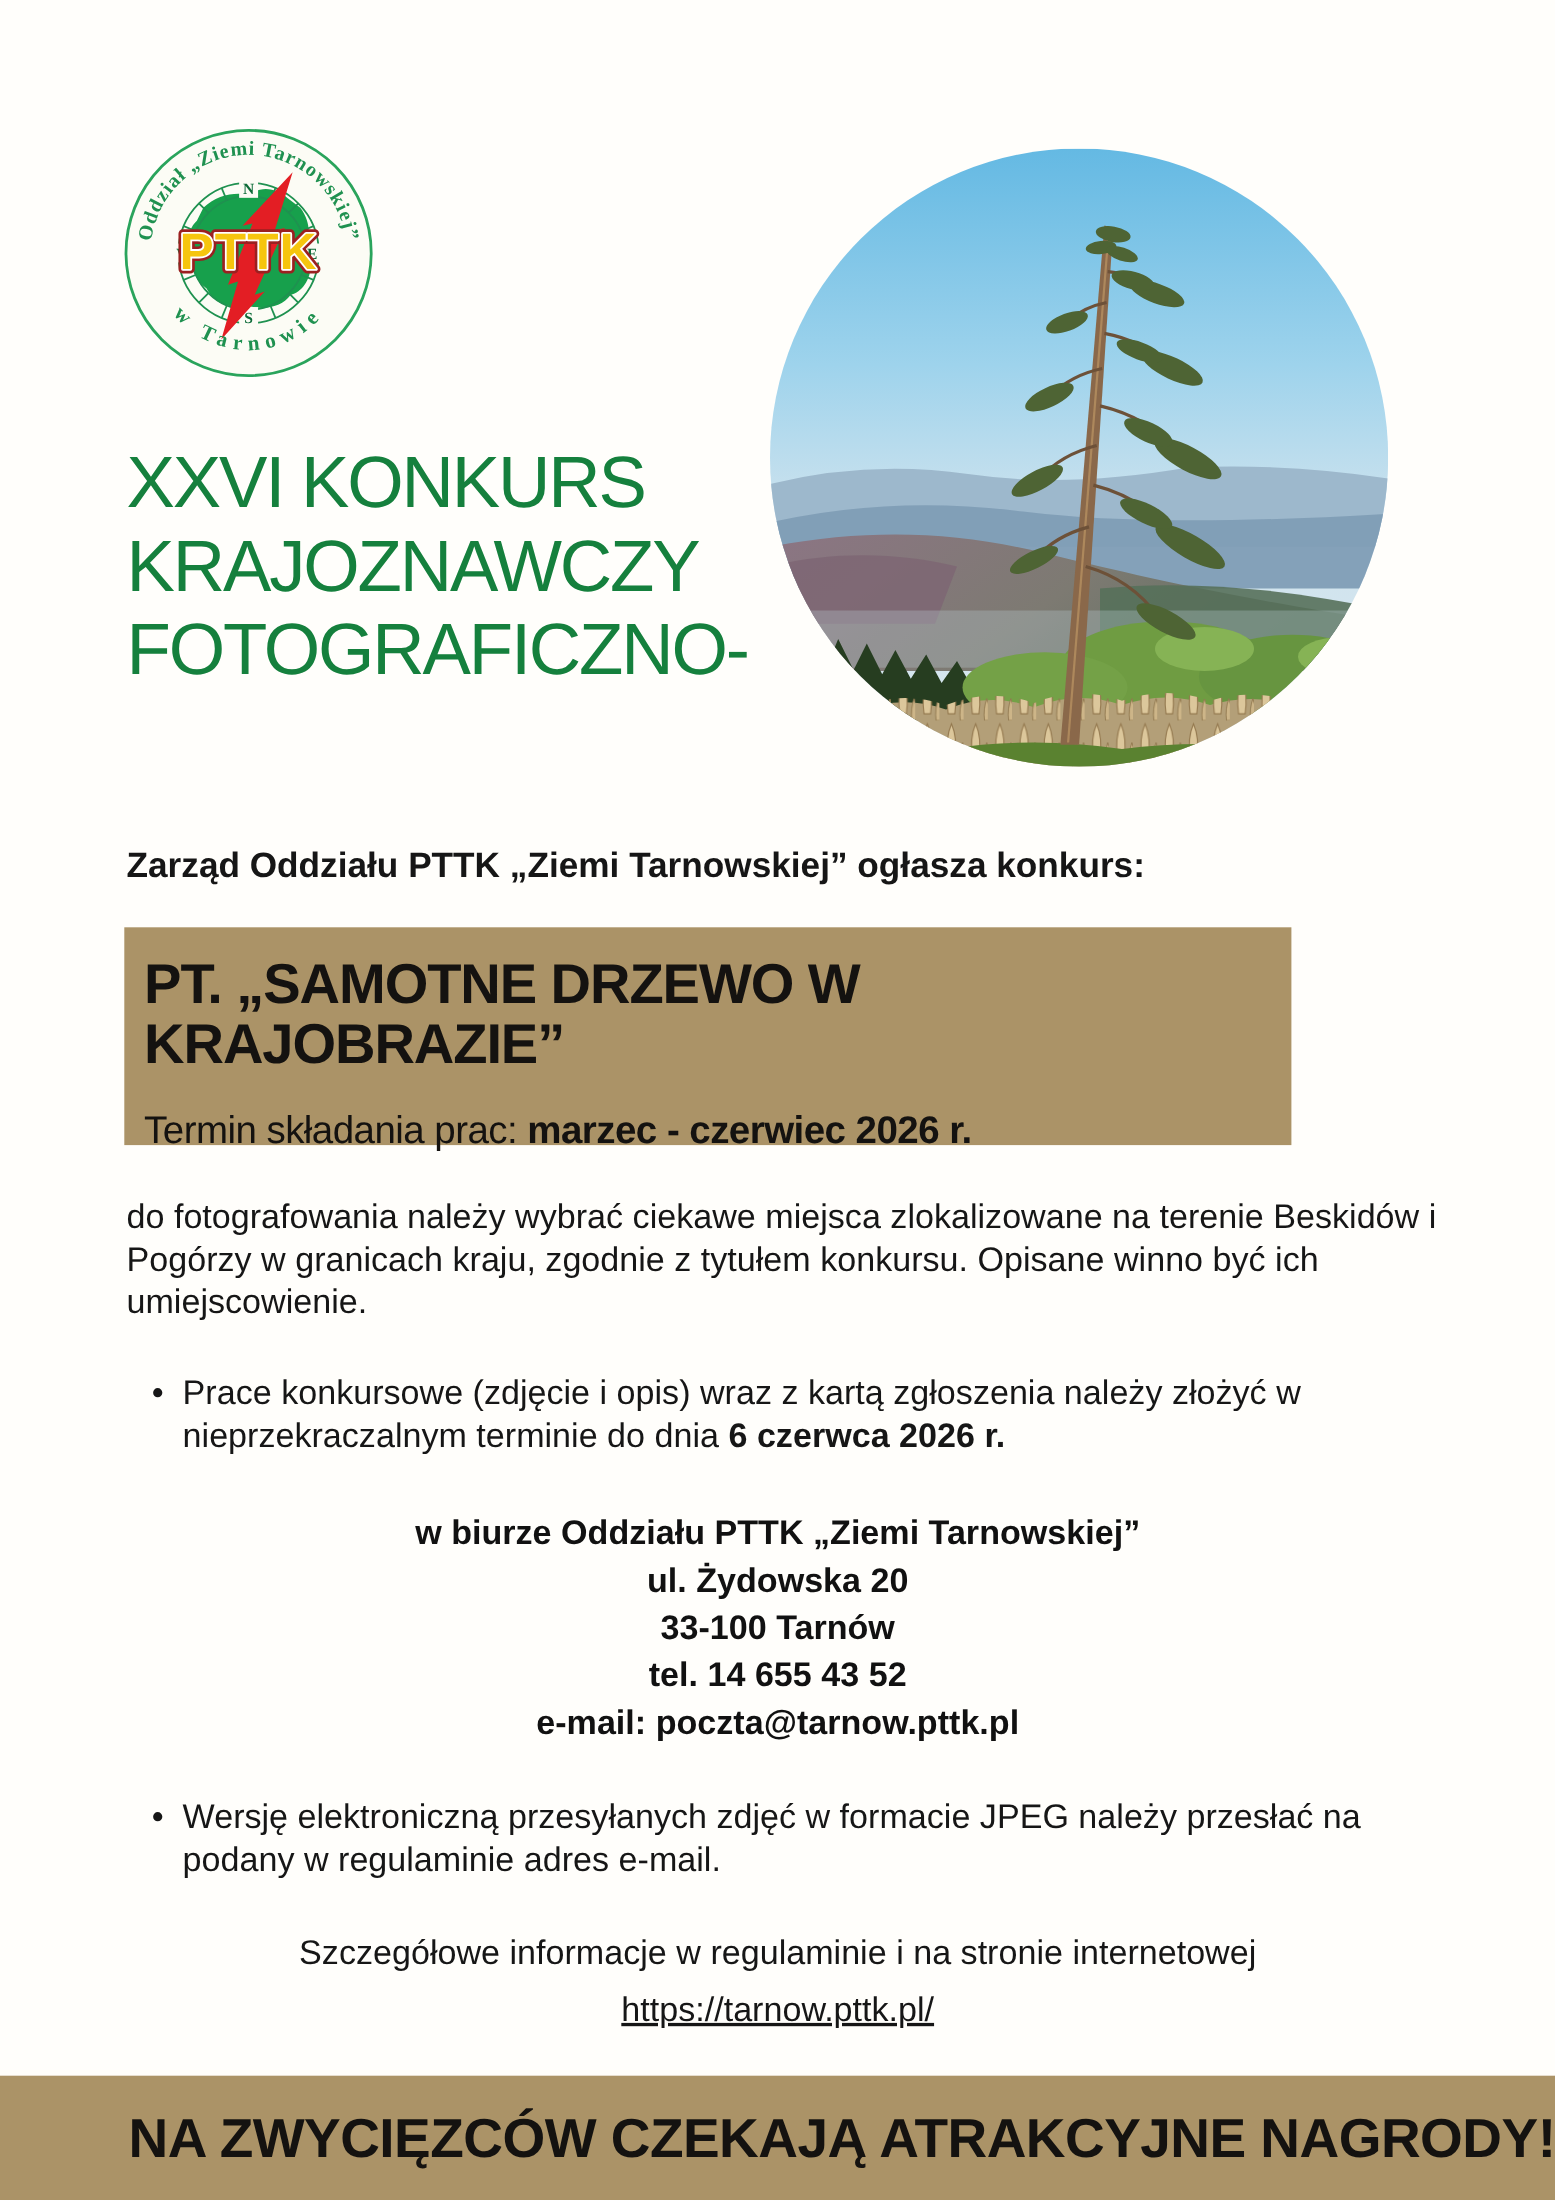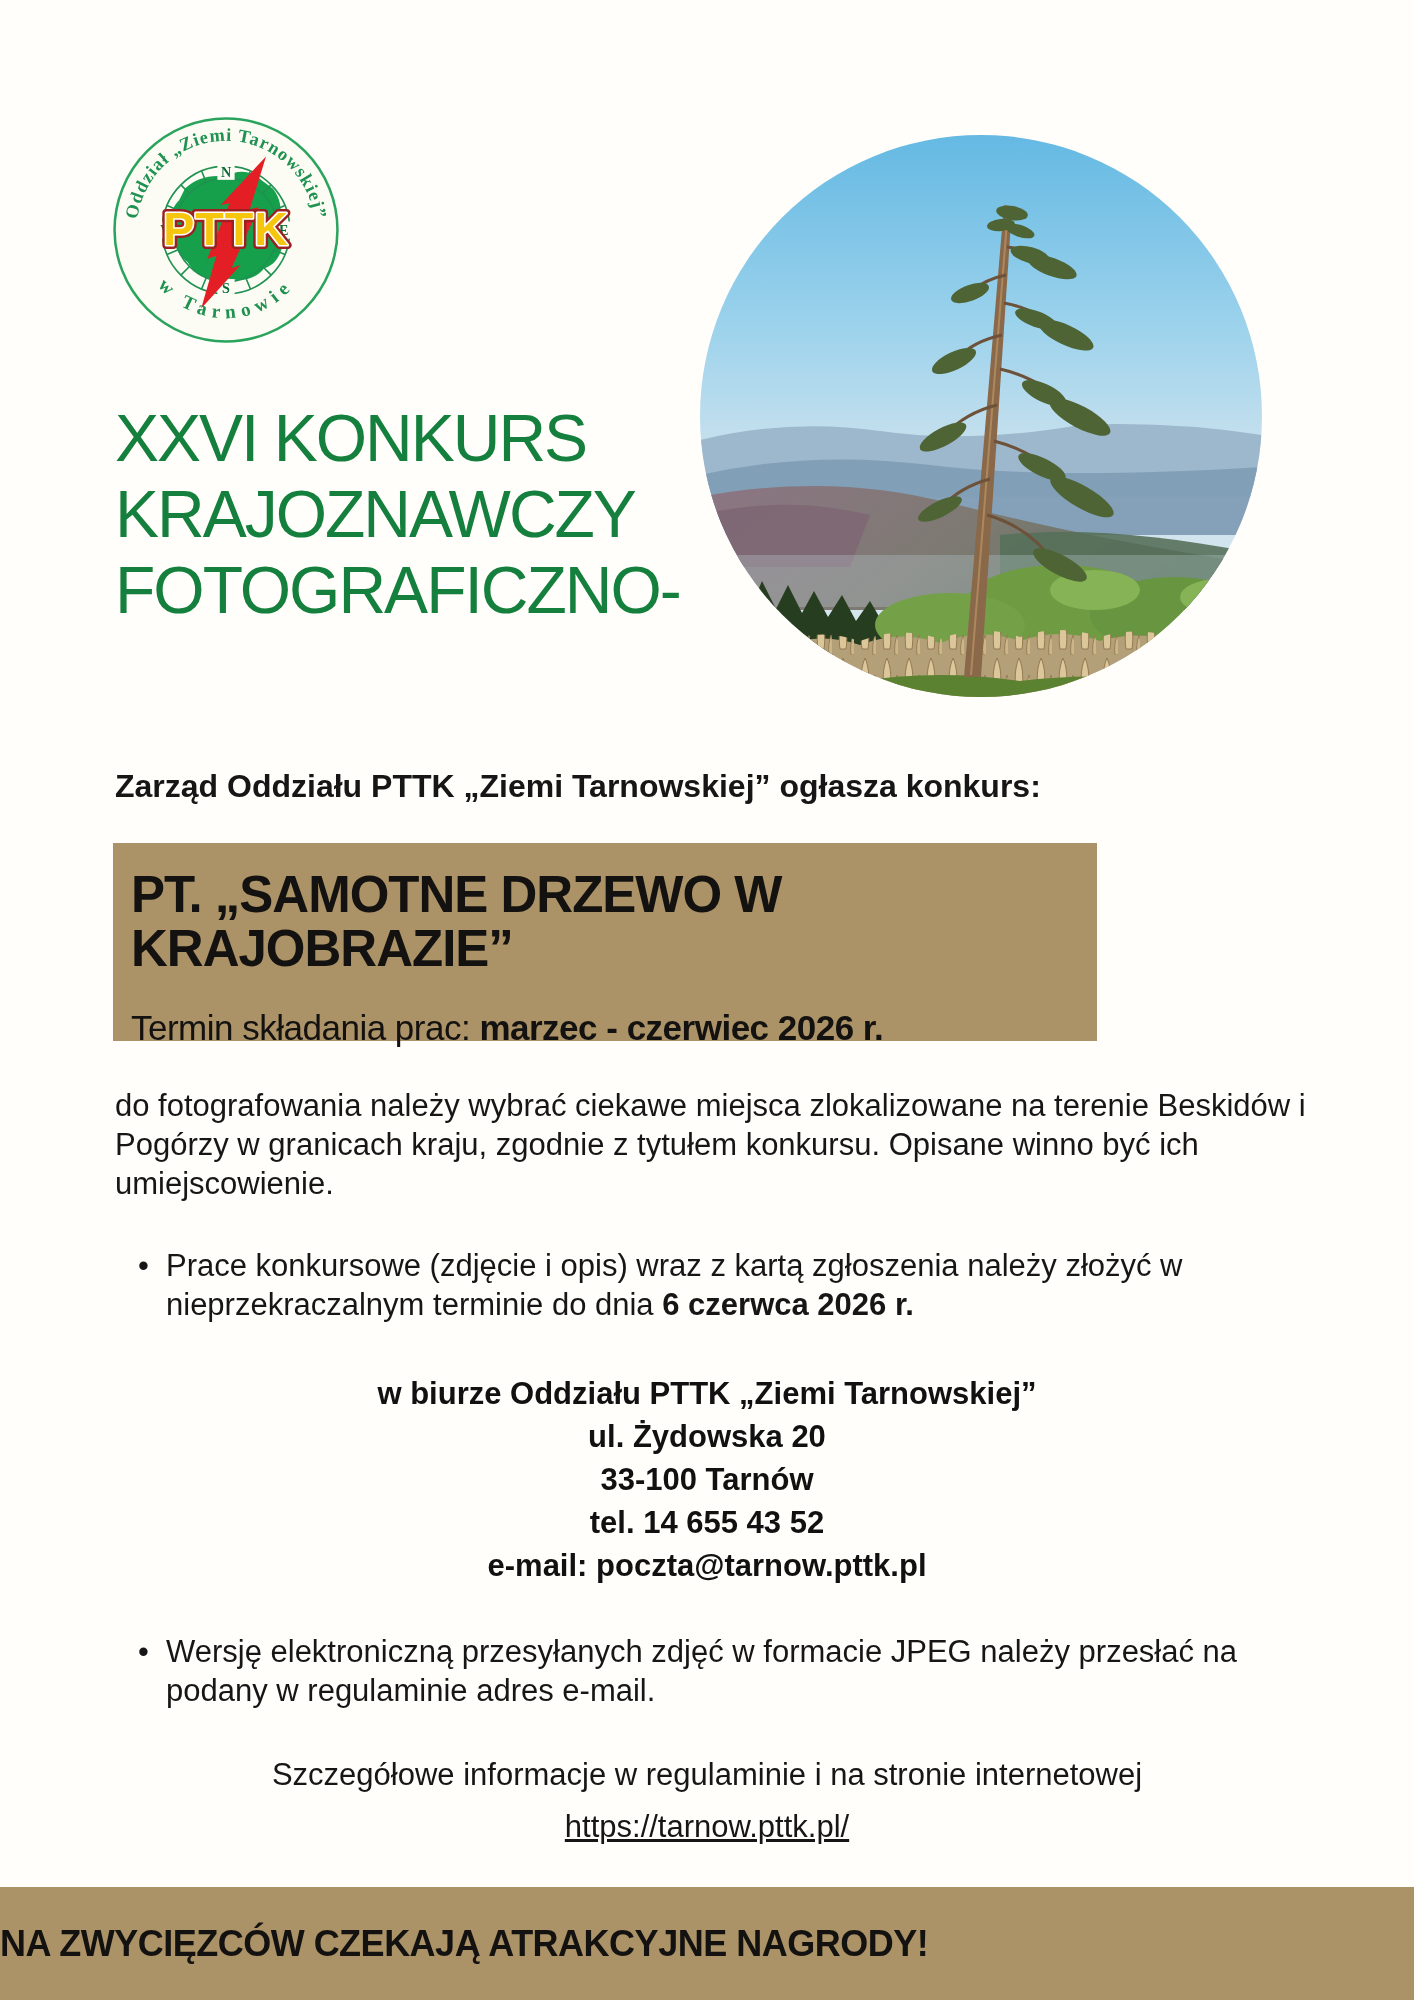--- a/index.html
+++ b/index.html
@@ -15,21 +15,21 @@
   
   .title{
     position:absolute;left:115px;top:400px;width:620px;
     font-weight:normal;font-size:66px;line-height:76px;letter-spacing:-2px;
     color:#15803d;
   }
   
   .intro{position:absolute;left:115px;top:768px;width:1100px;font-size:32px;font-weight:bold;}
   
   .banner{
-    position:absolute;left:113px;top:843px;width:984px;height:198px;
+    position:absolute;left:113px;top:843px;width:1061px;height:198px;
     background:#ab9367;color:#141210;box-sizing:border-box;
     padding:25px 18px 0 18px;
   }
   .banner-heading{font-size:51px;font-weight:bold;letter-spacing:-1px;line-height:54px;}
   .banner-deadline{margin-top:32px;font-size:35px;letter-spacing:-0.5px;}
   .banner-deadline .bold{font-weight:bold;text-align:right;}
   
   .para{position:absolute;left:115px;top:1086px;width:1210px;font-size:31px;line-height:39px;}
   .bullet{position:absolute;left:138px;width:1190px;display:flex;font-size:31px;line-height:39px;}
   .bullet .dot{width:28px;flex:0 0 28px;}
@@ -39,22 +39,22 @@
   .contact{
     position:absolute;left:0;top:1372px;width:1414px;text-align:center;
     font-weight:bold;font-size:31px;line-height:43px;color:#111;
   }
   .info{position:absolute;left:0;top:1757px;width:1414px;text-align:center;font-size:31px;}
   .linkline{position:absolute;left:0;top:1809px;width:1414px;text-align:center;font-size:31px;}
   .linkline a{color:#161616;text-decoration:underline;}
   
   .footer{
     position:absolute;left:0;top:1887px;width:1414px;height:113px;
-    background:#ab9367;display:flex;align-items:center;justify-content:flex-start;
-    font-size:36px;font-weight:bold;letter-spacing:-0.5px;color:#141210;
+    background:#ab9367;display:flex;align-items:center;justify-content:flex-end;
+    font-size:50px;font-weight:bold;letter-spacing:-0.5px;color:#141210;
   }
 </style>
 </head>
 <body>
 
 <div class="page">
 
   <div class="logo">
     <svg width="228" height="228" viewBox="0 0 225 225">
       <circle cx="112.5" cy="112.5" r="110" fill="#fcfcf5" stroke="#2aa45c" stroke-width="2.5"></circle>

